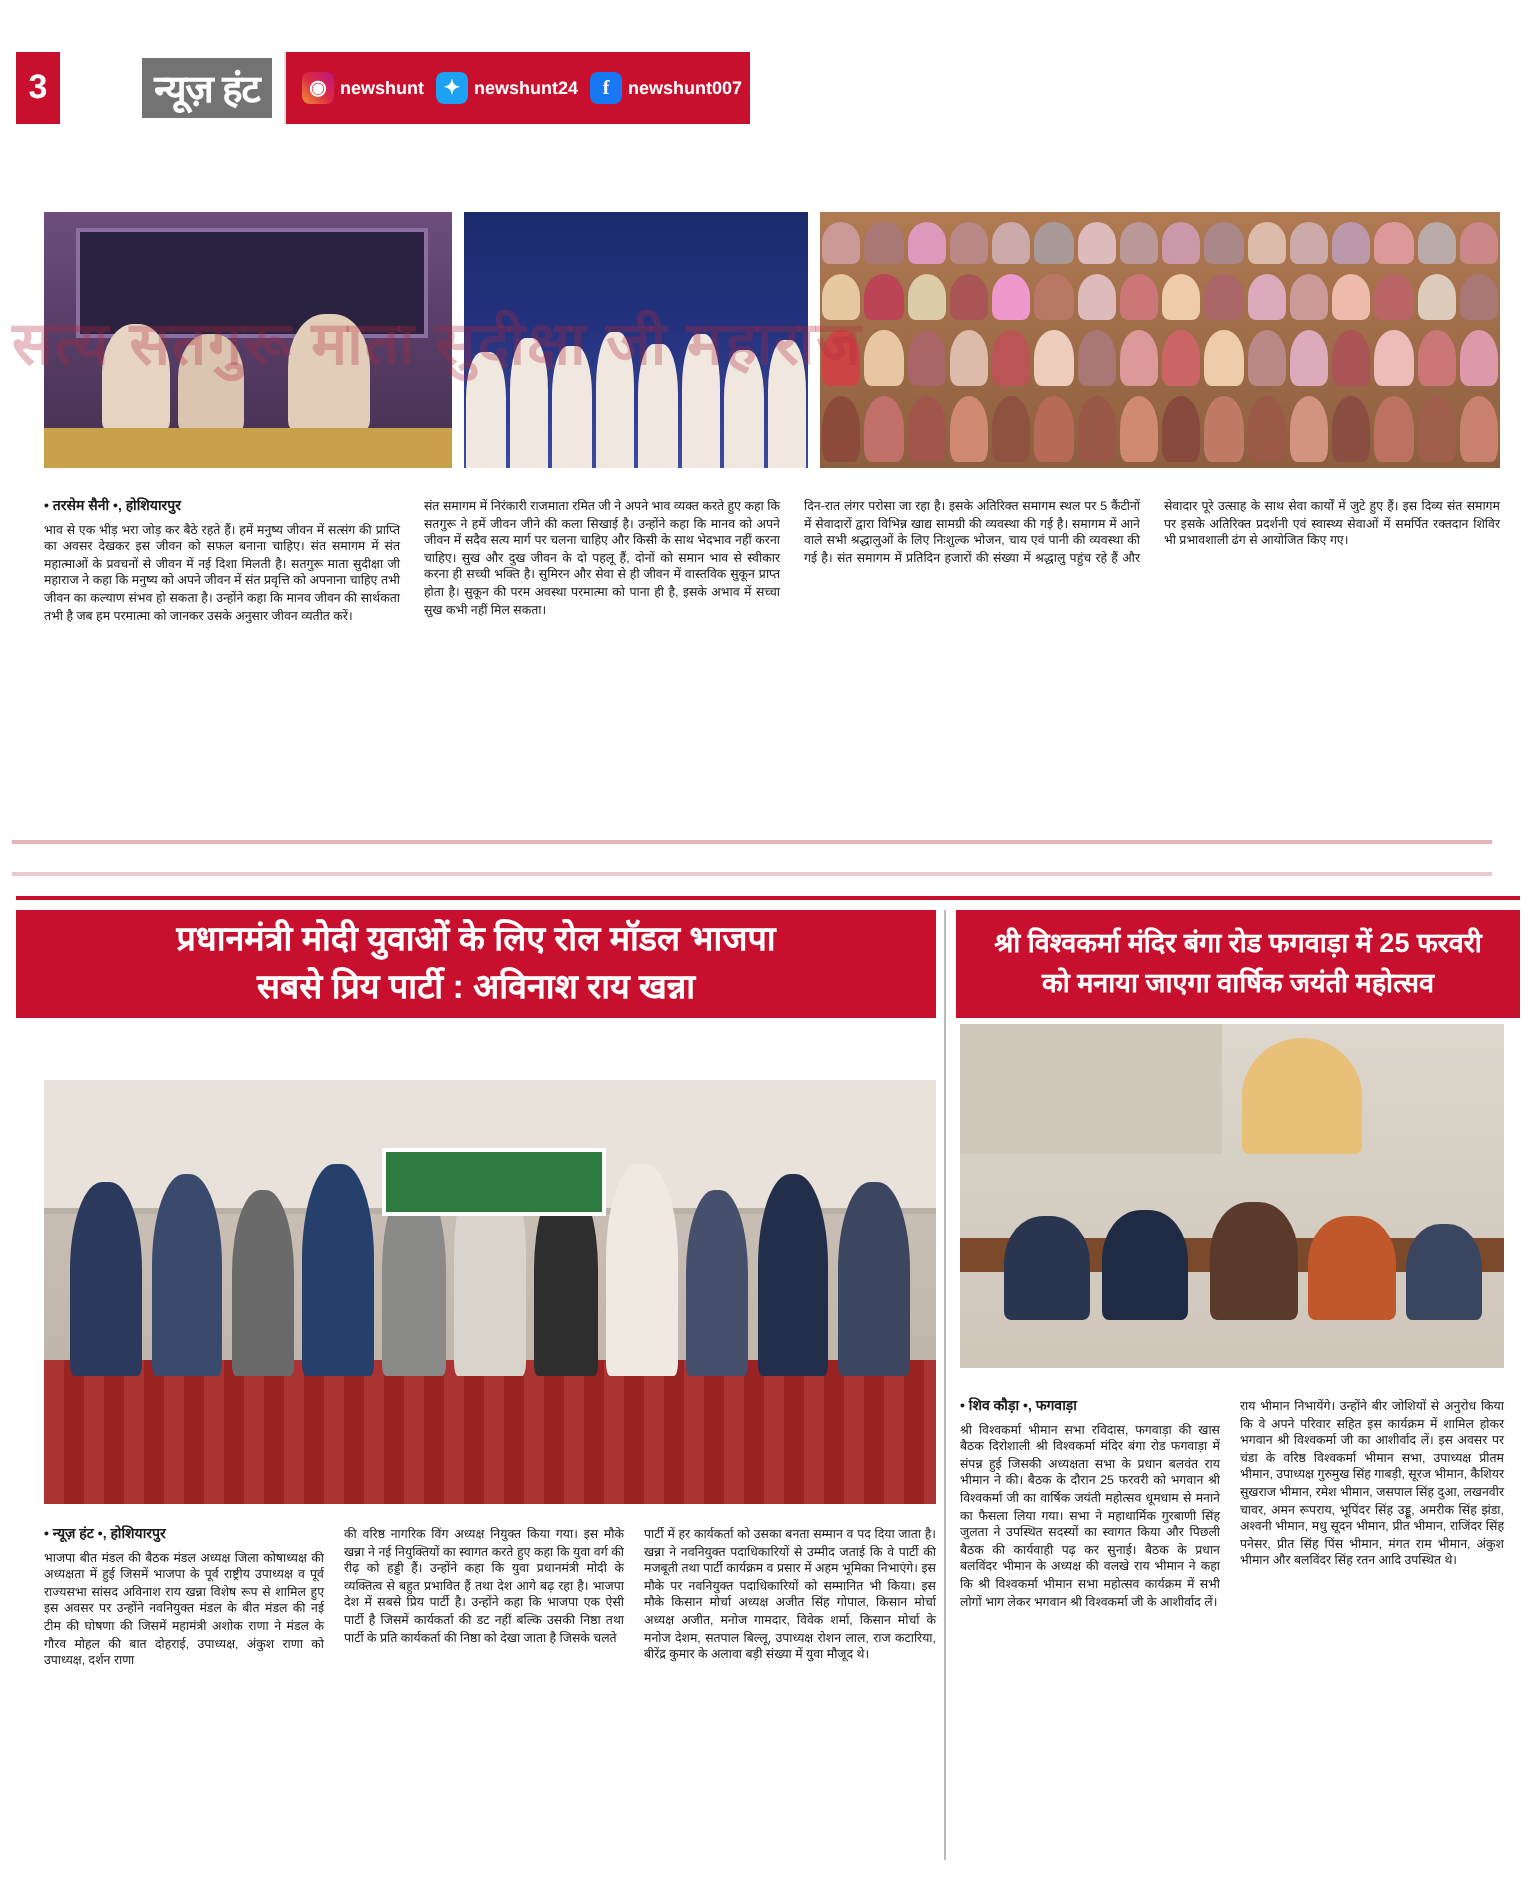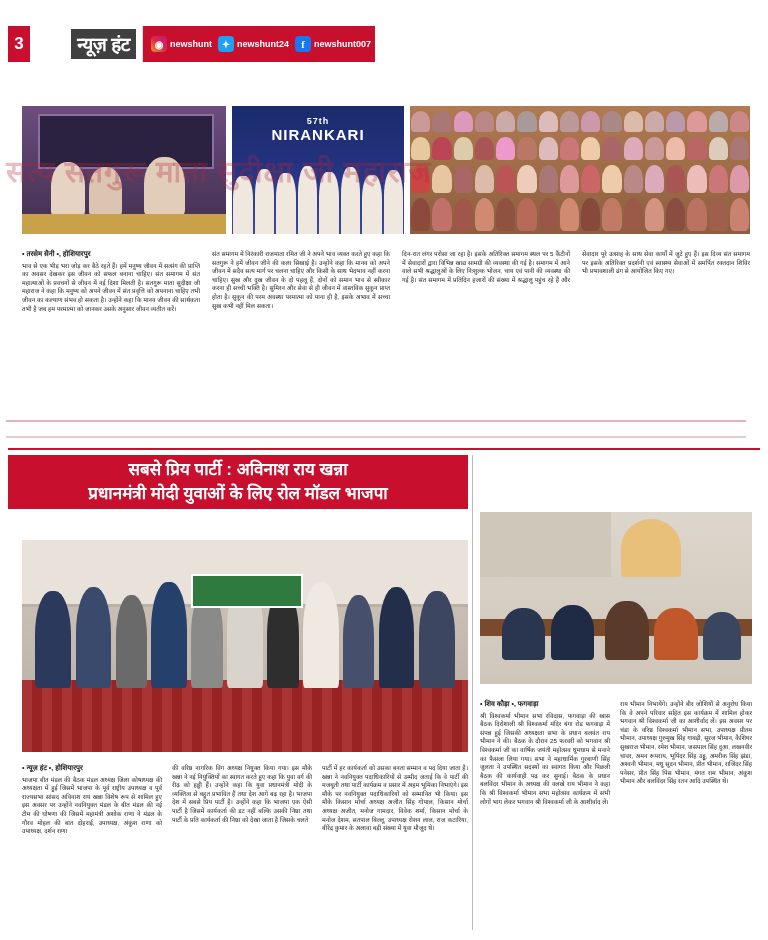--- a/index.html
+++ b/index.html
@@ -3,21 +3,21 @@
 <meta charset="utf-8">
 <style>
   html,body{margin:0;padding:0;background:#d9d9d9;}
   body{font-family:"Liberation Sans",sans-serif;}
   .page{width:768px;height:940px;position:relative;background:#ffffff;overflow:hidden;}
 
   
   .masthead{position:absolute;left:8px;top:26px;width:752px;height:36px;display:flex;align-items:stretch;}
   .pagebadge{width:22px;background:#c8102e;color:#fff;font-weight:bold;font-size:17px;display:flex;align-items:center;justify-content:center;}
   .logo-wrap{width:112px;background:#ffffff;display:flex;align-items:center;justify-content:center;border-right:1px solid #ddd;}
-  .logo-red{background:#404040;color:#fff;font-weight:bold;font-size:19px;padding:2px 6px;letter-spacing:-0.5px;margin-left:35px;}
+  .logo-red{background:#737373;color:#fff;font-weight:bold;font-size:19px;padding:2px 6px;letter-spacing:-0.5px;margin-left:35px;}
   .dateblock{width:128px;background:#fff;color:#000;font-size:9.5px;font-weight:bold;line-height:12px;display:flex;flex-direction:column;justify-content:center;padding-left:6px;box-sizing:border-box;}
   .statebar{flex:1;background:#17489e;color:#fff;display:flex;align-items:center;justify-content:center;font-size:19px;font-weight:bold;}
   .social{width:232px;background:#c8102e;display:flex;align-items:center;gap:6px;padding-left:8px;box-sizing:border-box;}
   .soc{display:flex;align-items:center;gap:3px;color:#fff;font-size:9px;font-weight:bold;}
   .soc .glyph{width:16px;height:16px;border-radius:4px;display:flex;align-items:center;justify-content:center;font-size:10px;color:#fff;}
   .ig{background:linear-gradient(45deg,#f09433,#dc2743,#bc1888);}
   .tw{background:#1da1f2;}
   .fb{background:#1877f2;font-family:"Liberation Serif",serif;font-weight:bold;}
 
   
@@ -111,24 +111,20 @@
     <div class="p1-bg"></div>
       <div class="p1-screen"></div>
     <div class="p1-person p1-a"></div>
       <div class="p1-person p1-b"></div>
       <div class="p1-person p1-c"></div>
     <div class="p1-desk"></div>
   </div>
 
   <div class="photo ph2">
     <div class="p2-bg"></div>
-    <div class="p2-txt">
-      <div class="small">57th</div>
-      <div class="big">NIRANKARI</div>
-    </div>
     <div class="p2-girls">
       <i style="height:78%"></i>
         <i style="height:88%"></i>
         <i style="height:82%"></i>
       <i style="height:92%"></i>
         <i style="height:84%"></i>
         <i style="height:90%"></i>
       <i style="height:80%"></i>
         <i style="height:86%"></i>
     </div>
@@ -221,24 +217,28 @@
     <span>संत समागम में निरंकारी राजमाता रमित जी ने अपने भाव व्यक्त करते हुए कहा कि सतगुरू ने हमें जीवन जीने की कला सिखाई है। उन्होंने कहा कि मानव को अपने जीवन में सदैव सत्य मार्ग पर चलना चाहिए और किसी के साथ भेदभाव नहीं करना चाहिए। सुख और दुख जीवन के दो पहलू हैं, दोनों को समान भाव से स्वीकार करना ही सच्ची भक्ति है। सुमिरन और सेवा से ही जीवन में वास्तविक सुकून प्राप्त होता है। सुकून की परम अवस्था परमात्मा को पाना ही है, इसके अभाव में सच्चा सुख कभी नहीं मिल सकता।</span>
   </div>
   <div class="col" style="left:402px;top:250px;width:348px;height:190px;column-count:2;column-gap:12px;">
     <span>दिन-रात लंगर परोसा जा रहा है। इसके अतिरिक्त समागम स्थल पर 5 कैंटीनों में सेवादारों द्वारा विभिन्न खाद्य सामग्री की व्यवस्था की गई है। समागम में आने वाले सभी श्रद्धालुओं के लिए निःशुल्क भोजन, चाय एवं पानी की व्यवस्था की गई है। संत समागम में प्रतिदिन हजारों की संख्या में श्रद्धालु पहुंच रहे हैं और सेवादार पूरे उत्साह के साथ सेवा कार्यों में जुटे हुए हैं। इस दिव्य संत समागम पर इसके अतिरिक्त प्रदर्शनी एवं स्वास्थ्य सेवाओं में समर्पित रक्तदान शिविर भी प्रभावशाली ढंग से आयोजित किए गए।</span>
   </div>
 
   <div class="watermark2"></div>
   <div class="watermark3"></div>
 
   <div class="hl-bar2">
+    <span>प्रधानमंत्री मोदी युवाओं के लिए रोल मॉडल भाजपा</span>
     <span>सबसे प्रिय पार्टी : अविनाश राय खन्ना</span>
-    <span>प्रधानमंत्री मोदी युवाओं के लिए रोल मॉडल भाजपा</span>
-  </div>
-
+  </div>
+
+  <div class="hl-bar3">
+    <span>श्री विश्वकर्मा मंदिर बंगा रोड फगवाड़ा में 25 फरवरी</span>
+    <span>को मनाया जाएगा वार्षिक जयंती महोत्सव</span>
+  </div>
 
   <div class="photo ph4">
     <div class="hall">
       <div class="wall"></div>
       <div class="carpet"></div>
       <div class="man" style="left:3%;width:8%;height:46%;background:#2b3a5c"></div>
       <div class="man" style="left:12%;width:8%;height:48%;background:#3a4a6c"></div>
       <div class="man" style="left:21%;width:7%;height:44%;background:#6a6a6a"></div>
       <div class="man" style="left:29%;width:8%;height:50%;background:#24406b"></div>
       <div class="man" style="left:38%;width:7%;height:46%;background:#8a8a88"></div>

